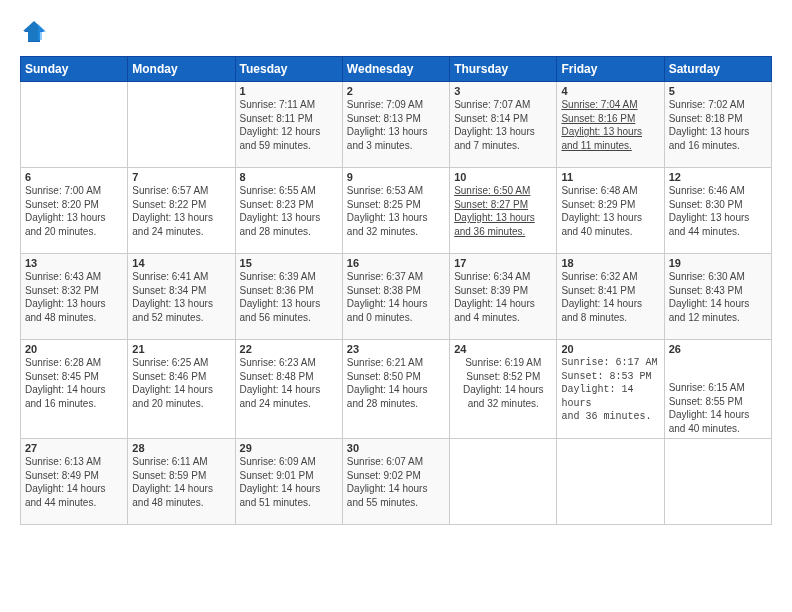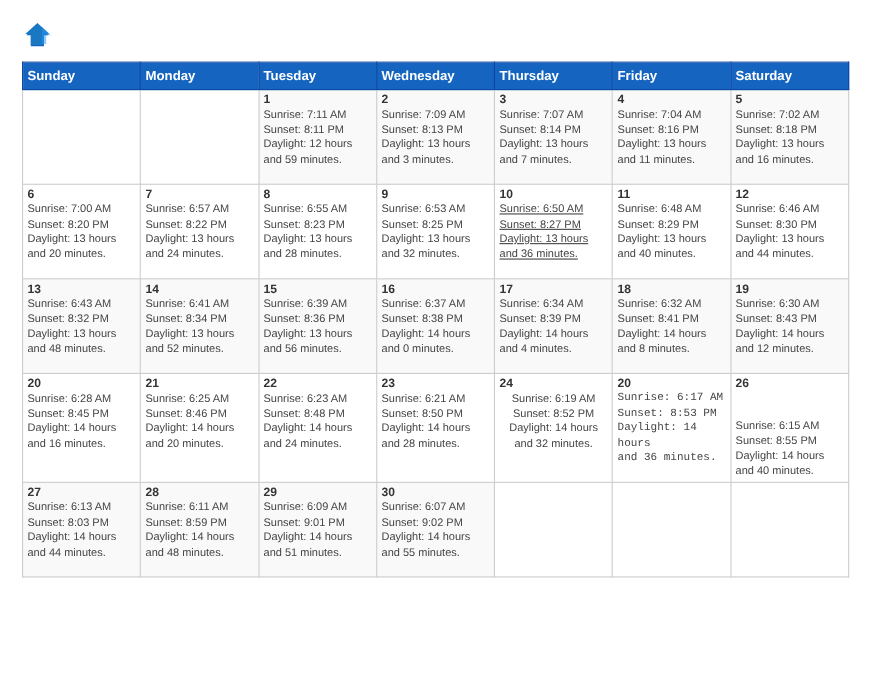--- a/index.html
+++ b/index.html
@@ -156,21 +156,21 @@
           </td>
           <td>
             <span class="day-num">3</span>
             <div class="day-info" style="white-space: pre-line;">Sunrise: 7:07 AM
 Sunset: 8:14 PM
 Daylight: 13 hours
 and 7 minutes.</div>
           </td>
           <td>
             <span class="day-num">4</span>
-            <div class="day-info" style="white-space: pre-line;">Sunrise: 7:04 AM
+            <div class="day-info" style="white-space: pre-line; text-decoration: underline;">Sunrise: 7:04 AM
 Sunset: 8:16 PM
 Daylight: 13 hours
 and 11 minutes.</div>
           </td>
           <td>
             <span class="day-num">5</span>
             <div class="day-info" style="white-space: pre-line;">Sunrise: 7:02 AM
 Sunset: 8:18 PM
 Daylight: 13 hours
 and 16 minutes.</div>
@@ -326,21 +326,21 @@
             <div class="day-info" style="white-space: pre-line; margin-top: 26px;">Sunrise: 6:15 AM
 Sunset: 8:55 PM
 Daylight: 14 hours
 and 40 minutes.</div>
           </td>
         </tr>
         <tr>
           <td>
             <span class="day-num">27</span>
             <div class="day-info" style="white-space: pre-line;">Sunrise: 6:13 AM
-Sunset: 8:03 PM
+Sunset: 8:49 PM
 Daylight: 14 hours
 and 44 minutes.</div>
           </td>
           <td>
             <span class="day-num">28</span>
             <div class="day-info" style="white-space: pre-line;">Sunrise: 6:11 AM
 Sunset: 8:59 PM
 Daylight: 14 hours
 and 48 minutes.</div>
           </td>

